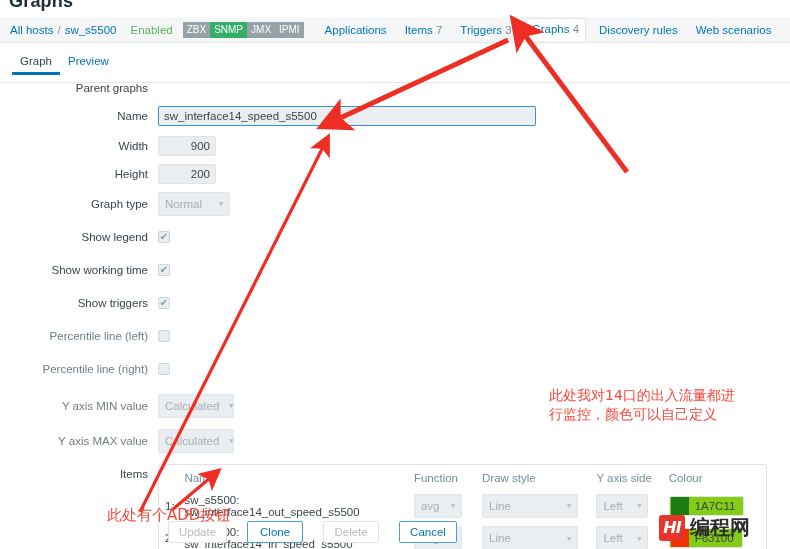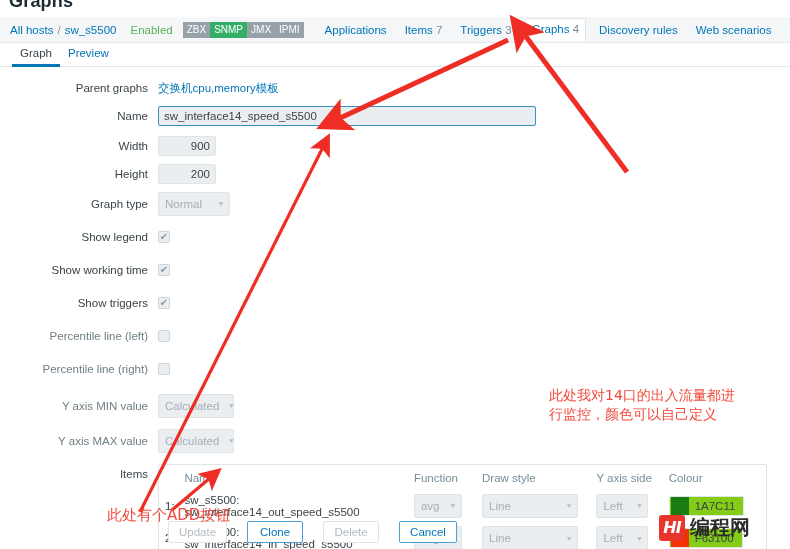--- a/index.html
+++ b/index.html
@@ -76,21 +76,21 @@
     padding: 4px 6px 5px 6px;
     margin: 0 4px;
     border-radius: 2px 2px 0 0;
   }
   .nav-count { color: #768d99; }
 
   
   .tab-bar {
     position: absolute;
     left: 0; top: 44px;
-    width: 790px; height: 23px;
+    width: 790px; height: 39px;
     background: #ffffff;
     border-bottom: 1px solid #e3e7e9;
     display: flex;
     align-items: center;
     padding-left: 12px;
     box-sizing: border-box;
   }
   .tab {
     font-size: 11.5px;
     color: #0275b8;
@@ -345,23 +345,20 @@
 
   <div class="tab-bar">
     <div class="tab active">Graph</div>
     <div class="tab">Preview</div>
   </div>
 
   <div class="form">
 
     <div class="row">
       <div class="lbl">Parent graphs</div>
-      <div class="fld">
-        <a class="link-val" href="#">交换机cpu,memory模板</a>
-      </div>
     </div>
 
     <div class="row" style="margin-bottom:10px;">
       <div class="lbl">Name</div>
       <div class="fld">
         <input class="txt name" type="text" value="sw_interface14_speed_s5500" style="">
       </div>
     </div>
 
     <div class="row">

